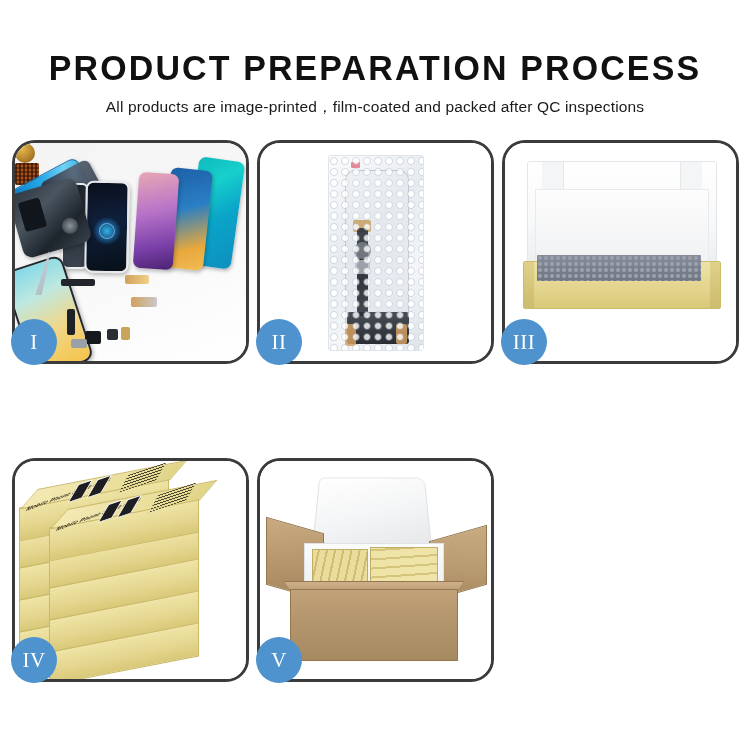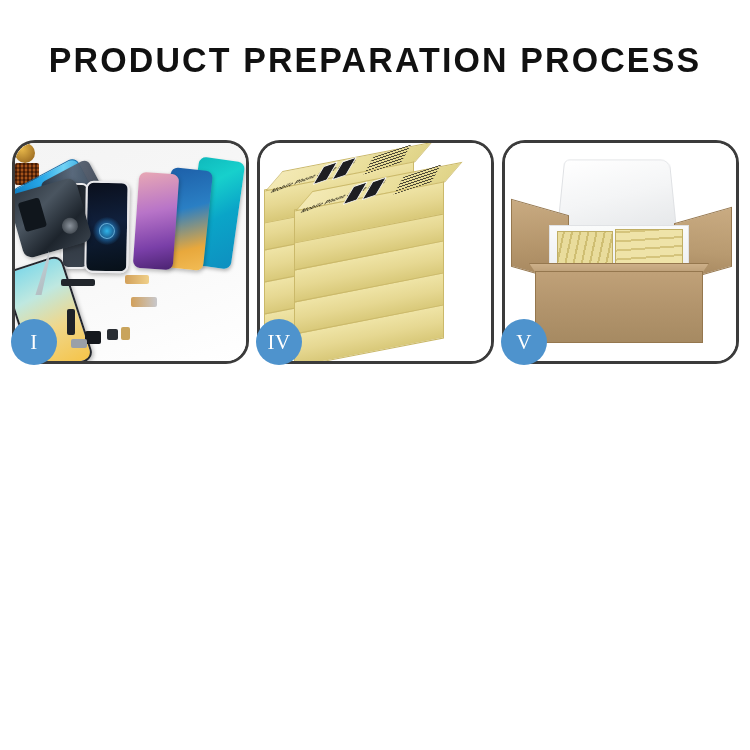--- a/index.html
+++ b/index.html
@@ -10,21 +10,21 @@
     font-family: "Liberation Sans", sans-serif;
     overflow: hidden;
   }
   #page {
     position: relative;
     width: 750px; height: 750px;
     background: #ffffff;
   }
 
   
-  .header { position: absolute; left: 0; top: 4px; width: 750px; }
+  .header { position: absolute; left: 0; top: 12px; width: 750px; }
   .title {
     text-align: center;
     font-size: 35px;
     font-weight: bold;
     letter-spacing: 2.2px;
     color: #111111;
     margin-top: 36px;
     line-height: 40px;
     font-family: "Liberation Sans", sans-serif;
     transform: scaleX(0.97);
@@ -400,20 +400,21 @@
     border-radius: 2px;
   }
 </style>
 </head>
 <body>
 
 <div id="page">
 
   <div class="header">
     <div class="title">PRODUCT PREPARATION PROCESS</div>
+    <div class="subtitle">All products are image-printed，film-coated and packed after QC inspections</div>
   </div>
 
   <div class="grid">
 
     <div class="panel">
       <div class="panel-inner p1">
         <div class="ph ph-blue-film"></div>
         <div class="ph ph-blue-film2"></div>
         <div class="ph ph-back-teal"></div>
         <div class="ph ph-blue-ui"></div>
@@ -433,21 +434,50 @@
         <div class="part part-sm1"></div>
         <div class="part part-sm2"></div>
         <div class="part part-sm3"></div>
         <div class="part-cam"></div>
         <div class="part-tweez"></div>
         <div class="part-screws"></div>
       </div>
       <div class="badge">I</div>
     </div>
 
-
+    <div class="panel">
+      <div class="panel-inner p2">
+        <div class="bubble-bag">
+          <div class="screen-in-bag"></div>
+          <div class="pink-dot"></div>
+          <div class="flex-conn"></div>
+          <div class="flex-strip"></div>
+          <div class="flex-pad"></div>
+          <div class="flex-chip"></div>
+          <div class="bot-cluster"></div>
+          <div class="bot-tab-l"></div>
+          <div class="bot-tab-r"></div>
+          <div class="bubble-overlay"></div>
+        </div>
+      </div>
+      <div class="badge">II</div>
+    </div>
+
+    <div class="panel">
+      <div class="panel-inner p3">
+        <div class="box3-lid">
+          <div class="box3-lid-tab-l"></div>
+          <div class="box3-lid-tab-r"></div>
+        </div>
+        <div class="box3-foam-white"></div>
+        <div class="box3-tray"></div>
+        <div class="box3-foam-gray"></div>
+      </div>
+      <div class="badge">III</div>
+    </div>
 
     <div class="panel">
       <div class="panel-inner p4">
         <div class="stack">
 
           <div class="ybox" style="left:0px; top:46px;"></div>
           <div class="ybox" style="left:0px; top:78px;"></div>
           <div class="ybox" style="left:0px; top:110px;"></div>
           <div class="ybox" style="left:0px; top:142px;"></div>
 

